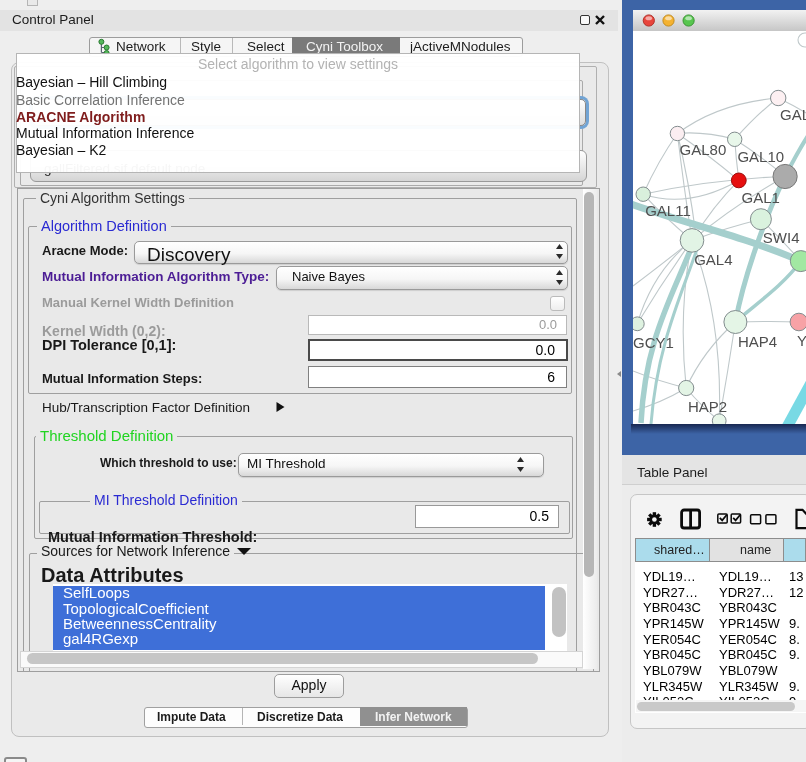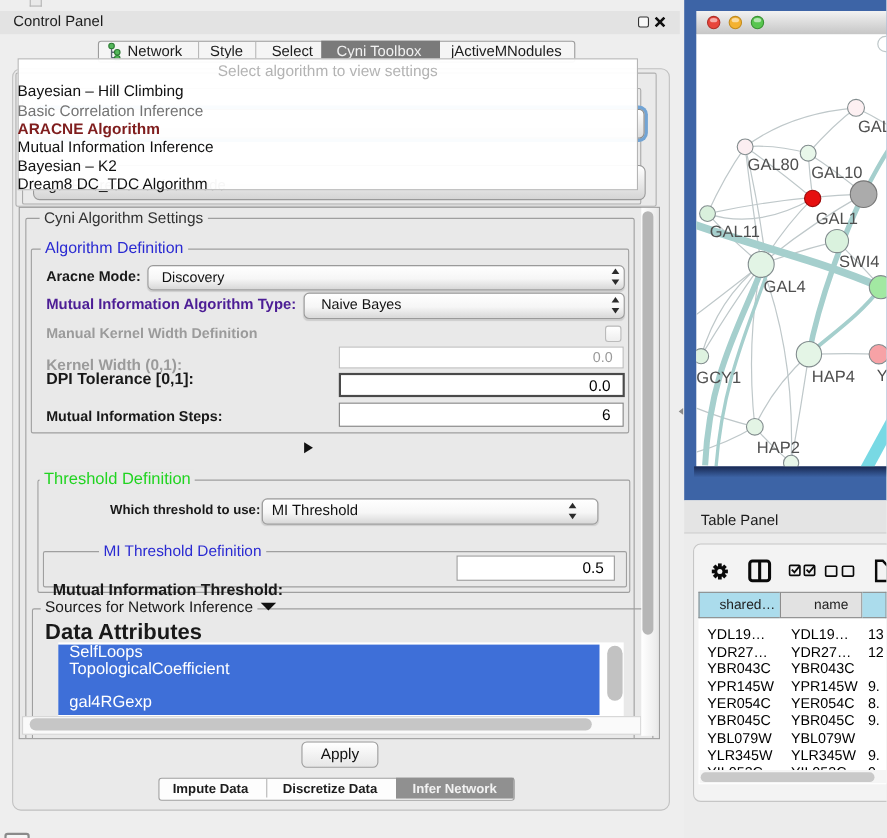--- a/index.html
+++ b/index.html
@@ -50,49 +50,50 @@
   <div class="abs" style="left:17px;top:188px;width:581px;height:482px;border:1px solid #9e9e9e;background:#e9e9e9;overflow:hidden;">
 
     <div class="abs" style="left:5px;top:9px;width:552px;height:600px;border:1px solid #9f9f9f;border-radius:2px;"></div>
     <div class="abs" style="left:18px;top:1px;background:#e9e9e9;padding:0 4px;font-size:14px;color:#333;">Cyni Algorithm Settings</div>
 
     <div class="abs" style="left:10px;top:37px;width:542px;height:166px;border:1px solid #9f9f9f;border-radius:2px;"></div>
     <div class="abs" style="left:19px;top:29px;background:#e9e9e9;padding:0 4px;font-size:14.5px;color:#2a2ad2;">Algorithm Definition</div>
 
     <div class="abs b" style="left:24px;top:54px;font-size:13px;color:#191919;">Aracne Mode:</div>
     <div class="abs combo" style="left:116px;top:52px;width:432px;height:21px;"></div>
-    <div class="abs" style="left:129px;top:54.5px;font-size:13px;color:#111;">Discovery</div>
+    <div class="abs" style="left:129px;top:54.5px;font-size:19px;color:#111;">Discovery</div>
     <div class="abs" style="left:536px;top:51px;"><svg width="11" height="23">
           <path d="M5.5,4 L9,9 L2,9 Z" fill="#2a2a2a"></path>
           <path d="M5.5,19 L9,14 L2,14 Z" fill="#2a2a2a"></path>
         </svg></div>
 
     <div class="abs b" style="left:24px;top:80px;font-size:13.5px;color:#4c1d95;">Mutual Information Algorithm Type:</div>
     <div class="abs combo" style="left:258px;top:77px;width:290px;height:22px;"></div>
     <div class="abs" style="left:274px;top:79.5px;font-size:13px;color:#111;">Naive Bayes</div>
     <div class="abs" style="left:536px;top:77px;"><svg width="11" height="23">
           <path d="M5.5,4 L9,9 L2,9 Z" fill="#2a2a2a"></path>
           <path d="M5.5,19 L9,14 L2,14 Z" fill="#2a2a2a"></path>
         </svg></div>
 
     <div class="abs b" style="left:24px;top:106px;font-size:13px;color:#9b9b9b;">Manual Kernel Width Definition</div>
     <div class="abs" style="left:532px;top:107px;width:13px;height:13px;border:1px solid #bbb;border-radius:3px;background:linear-gradient(#ffffff,#eeeeee);"></div>
 
-    <div class="abs b" style="left:24px;top:134px;font-size:14px;color:#9b9b9b;">Kernel Width (0,1):</div>
+    <div class="abs b" style="left:24px;top:134px;font-size:14px;color:#9b9b9b;">Kernel Width (0,2):</div>
     <div class="abs" style="left:290px;top:126px;width:257px;height:18px;background:#fff;border:1px solid #b9b9b9;"></div>
     <div class="abs" style="left:290px;top:128px;width:249px;text-align:right;font-size:13px;color:#9b9b9b;">0.0</div>
 
     <div class="abs b" style="left:24px;top:148px;font-size:14.5px;color:#191919;">DPI Tolerance [0,1]:</div>
     <div class="abs" style="left:290px;top:150px;width:256px;height:18px;background:#fff;border:2px solid #4a4a4a;"></div>
     <div class="abs" style="left:290px;top:153px;width:247px;text-align:right;font-size:14px;color:#000;">0.0</div>
 
     <div class="abs b" style="left:24px;top:182px;font-size:13px;color:#191919;">Mutual Information Steps:</div>
     <div class="abs" style="left:290px;top:177px;width:257px;height:20px;background:#fff;border:1px solid #808080;"></div>
     <div class="abs" style="left:290px;top:180px;width:247px;text-align:right;font-size:14px;color:#000;">6</div>
 
+    <div class="abs" style="left:24px;top:211px;font-size:13.5px;font-weight:500;color:#191919;">Hub/Transcription Factor Definition</div>
     <svg class="abs" style="left:257px;top:212px;" width="11" height="12">
         <path d="M1.5,1 L9.5,6 L1.5,11 Z" fill="#111"></path>
       </svg>
 
     <div class="abs" style="left:16px;top:247px;width:537px;height:101px;border:1px solid #9f9f9f;border-radius:2px;"></div>
     <div class="abs" style="left:18px;top:238px;background:#e9e9e9;padding:0 4px;font-size:15px;color:#21d421;">Threshold Definition</div>
 
     <div class="abs b" style="left:82px;top:267px;font-size:12px;color:#191919;">Which threshold to use:</div>
     <div class="abs combo" style="left:220px;top:264px;width:304px;height:22px;"></div>
     <div class="abs" style="left:229px;top:267px;font-size:13.5px;color:#111;">MI Threshold</div>
@@ -111,20 +112,21 @@
     <div class="abs" style="left:19px;top:354px;background:#e9e9e9;padding:0 4px;font-size:14px;color:#191919;">Sources for Network Inference</div>
     <svg class="abs" style="left:218px;top:358px;" width="16" height="9">
         <path d="M1,1 L15,1 L8,8 Z" fill="#111"></path>
       </svg>
     <div class="abs b" style="left:23px;top:374.5px;font-size:20px;color:#191919;">Data Attributes</div>
 
     <div class="abs" style="left:34.7px;top:395px;width:514px;height:68px;background:#fff;"></div>
     <div class="abs" style="left:34.7px;top:396.5px;width:492px;height:64px;background:#3e6fd8;"></div>
     <div class="abs" style="left:45px;top:395.3px;font-size:15px;color:#fff;">SelfLoops</div>
     <div class="abs" style="left:45px;top:410.9px;font-size:15px;color:#fff;">TopologicalCoefficient</div>
+    <div class="abs" style="left:45px;top:425.5px;font-size:15px;color:#fff;">BetweennessCentrality</div>
     <div class="abs" style="left:45px;top:440.8px;font-size:15px;color:#fff;">gal4RGexp</div>
     <div class="abs" style="left:533.6px;top:398px;width:14px;height:50px;background:#c2c2c2;border-radius:7px;"></div>
 
     <div class="abs" style="left:2px;top:462px;width:561px;height:15px;background:#fafafa;border:1px solid #d4d4d4;"></div>
     <div class="abs" style="left:9px;top:463.6px;width:511px;height:11px;background:#c6c6c6;border-radius:6px;"></div>
   </div>
 
   <div class="abs" style="left:583px;top:189px;width:14px;height:480px;background:linear-gradient(90deg,#ffffff,#ececec);"></div>
   <div class="abs" style="left:584px;top:192px;width:10px;height:385px;background:#b6b6b6;border-radius:5px;"></div>
 
@@ -139,21 +141,20 @@
 
   <div class="abs" style="left:4px;top:757px;width:19px;height:10px;background:#f5f5f5;border:2px solid #8a8a8a;border-radius:3px;"></div>
 
   <div class="abs" style="left:16px;top:53px;width:562px;height:118px;background:rgba(255,255,255,0.96);border:1px solid #b5b5b5;z-index:50;"></div>
   <div class="abs" style="left:0;top:55.7px;width:596px;text-align:center;font-size:14px;color:#b3b3b3;z-index:51;">Select algorithm to view settings</div>
   <div class="abs" style="left:16px;top:73.8px;font-size:14px;color:#111;z-index:51;">Bayesian – Hill Climbing</div>
   <div class="abs" style="left:16px;top:91.5px;font-size:14px;color:#737373;z-index:51;">Basic Correlation Inference</div>
   <div class="abs b" style="left:16px;top:108.9px;font-size:14px;color:#7f1d1d;z-index:51;">ARACNE Algorithm</div>
   <div class="abs" style="left:16px;top:125.1px;font-size:14px;color:#111;z-index:51;">Mutual Information Inference</div>
   <div class="abs" style="left:16px;top:142px;font-size:14px;color:#111;z-index:51;">Bayesian – K2</div>
-  <div class="abs" style="left:16px;top:159.3px;font-size:14px;color:#111;z-index:51;">Dream8 DC_TDC Algorithm</div>
 </div>
 
 <div class="abs" style="left:614px;top:371px;width:0;height:0;border:3px solid transparent;border-right:4px solid #8a8a8a;"></div>
 
 <div class="abs" style="left:622px;top:0;width:184px;height:455px;background:#3d64a6;"></div>
 
 <div class="abs" style="left:633px;top:10px;width:173px;height:21px;background:linear-gradient(#f2f2f2,#c6c6c6);border-bottom:1px solid #8e8e8e;"></div>
 <svg class="abs" style="left:633px;top:10px;" width="173" height="21">
   <circle cx="15.8" cy="10.5" r="5.6" fill="#e8453c" stroke="#b03028" stroke-width="1"></circle>
   <circle cx="35.5" cy="10.5" r="5.6" fill="#f4b231" stroke="#c28b1e" stroke-width="1"></circle>

